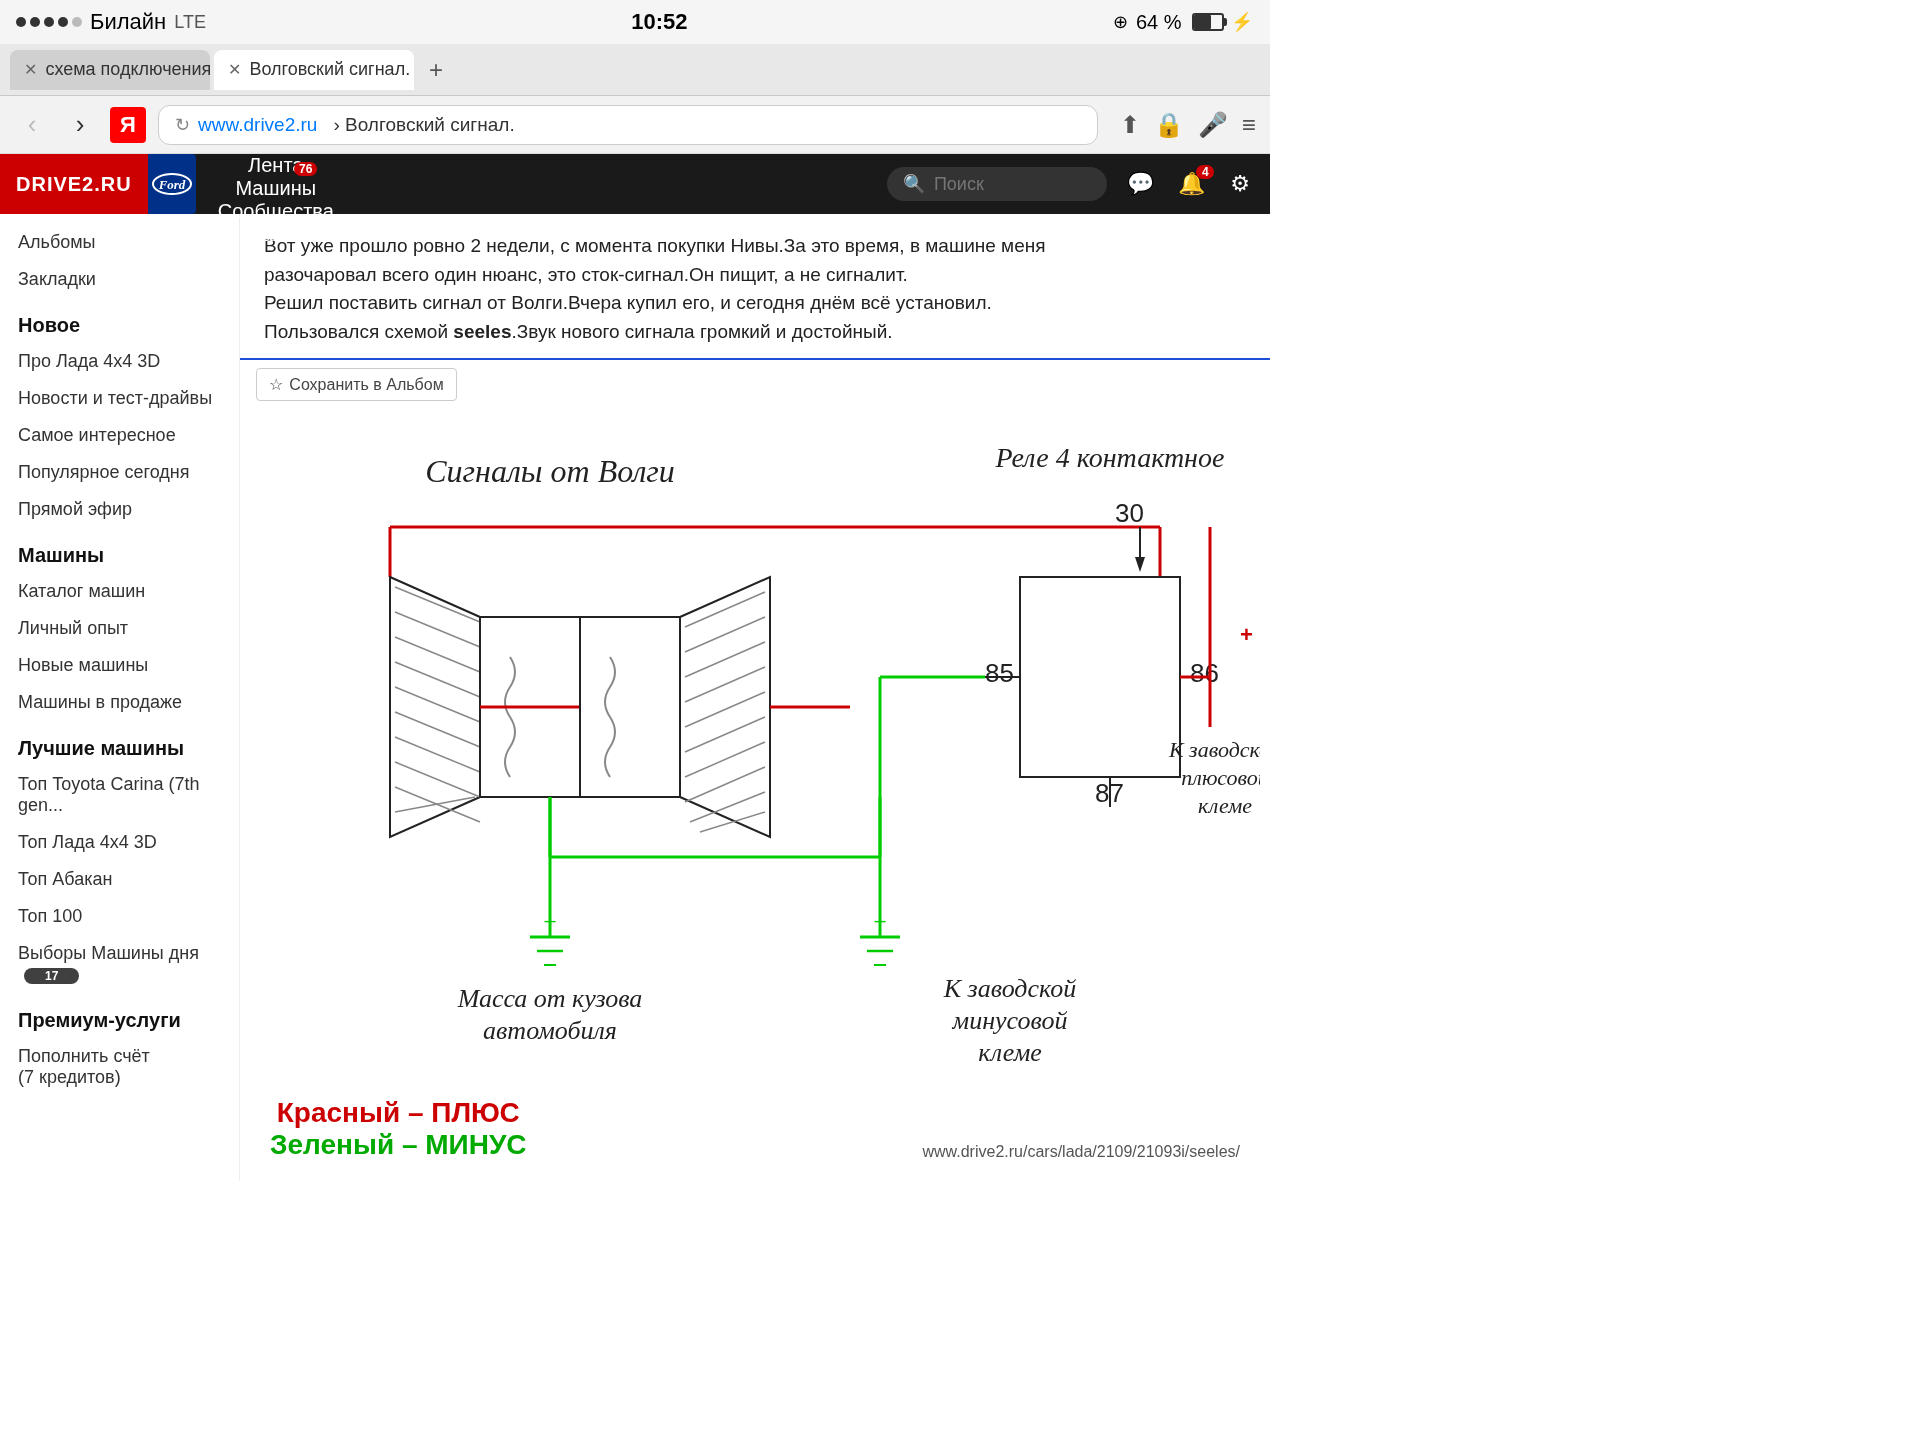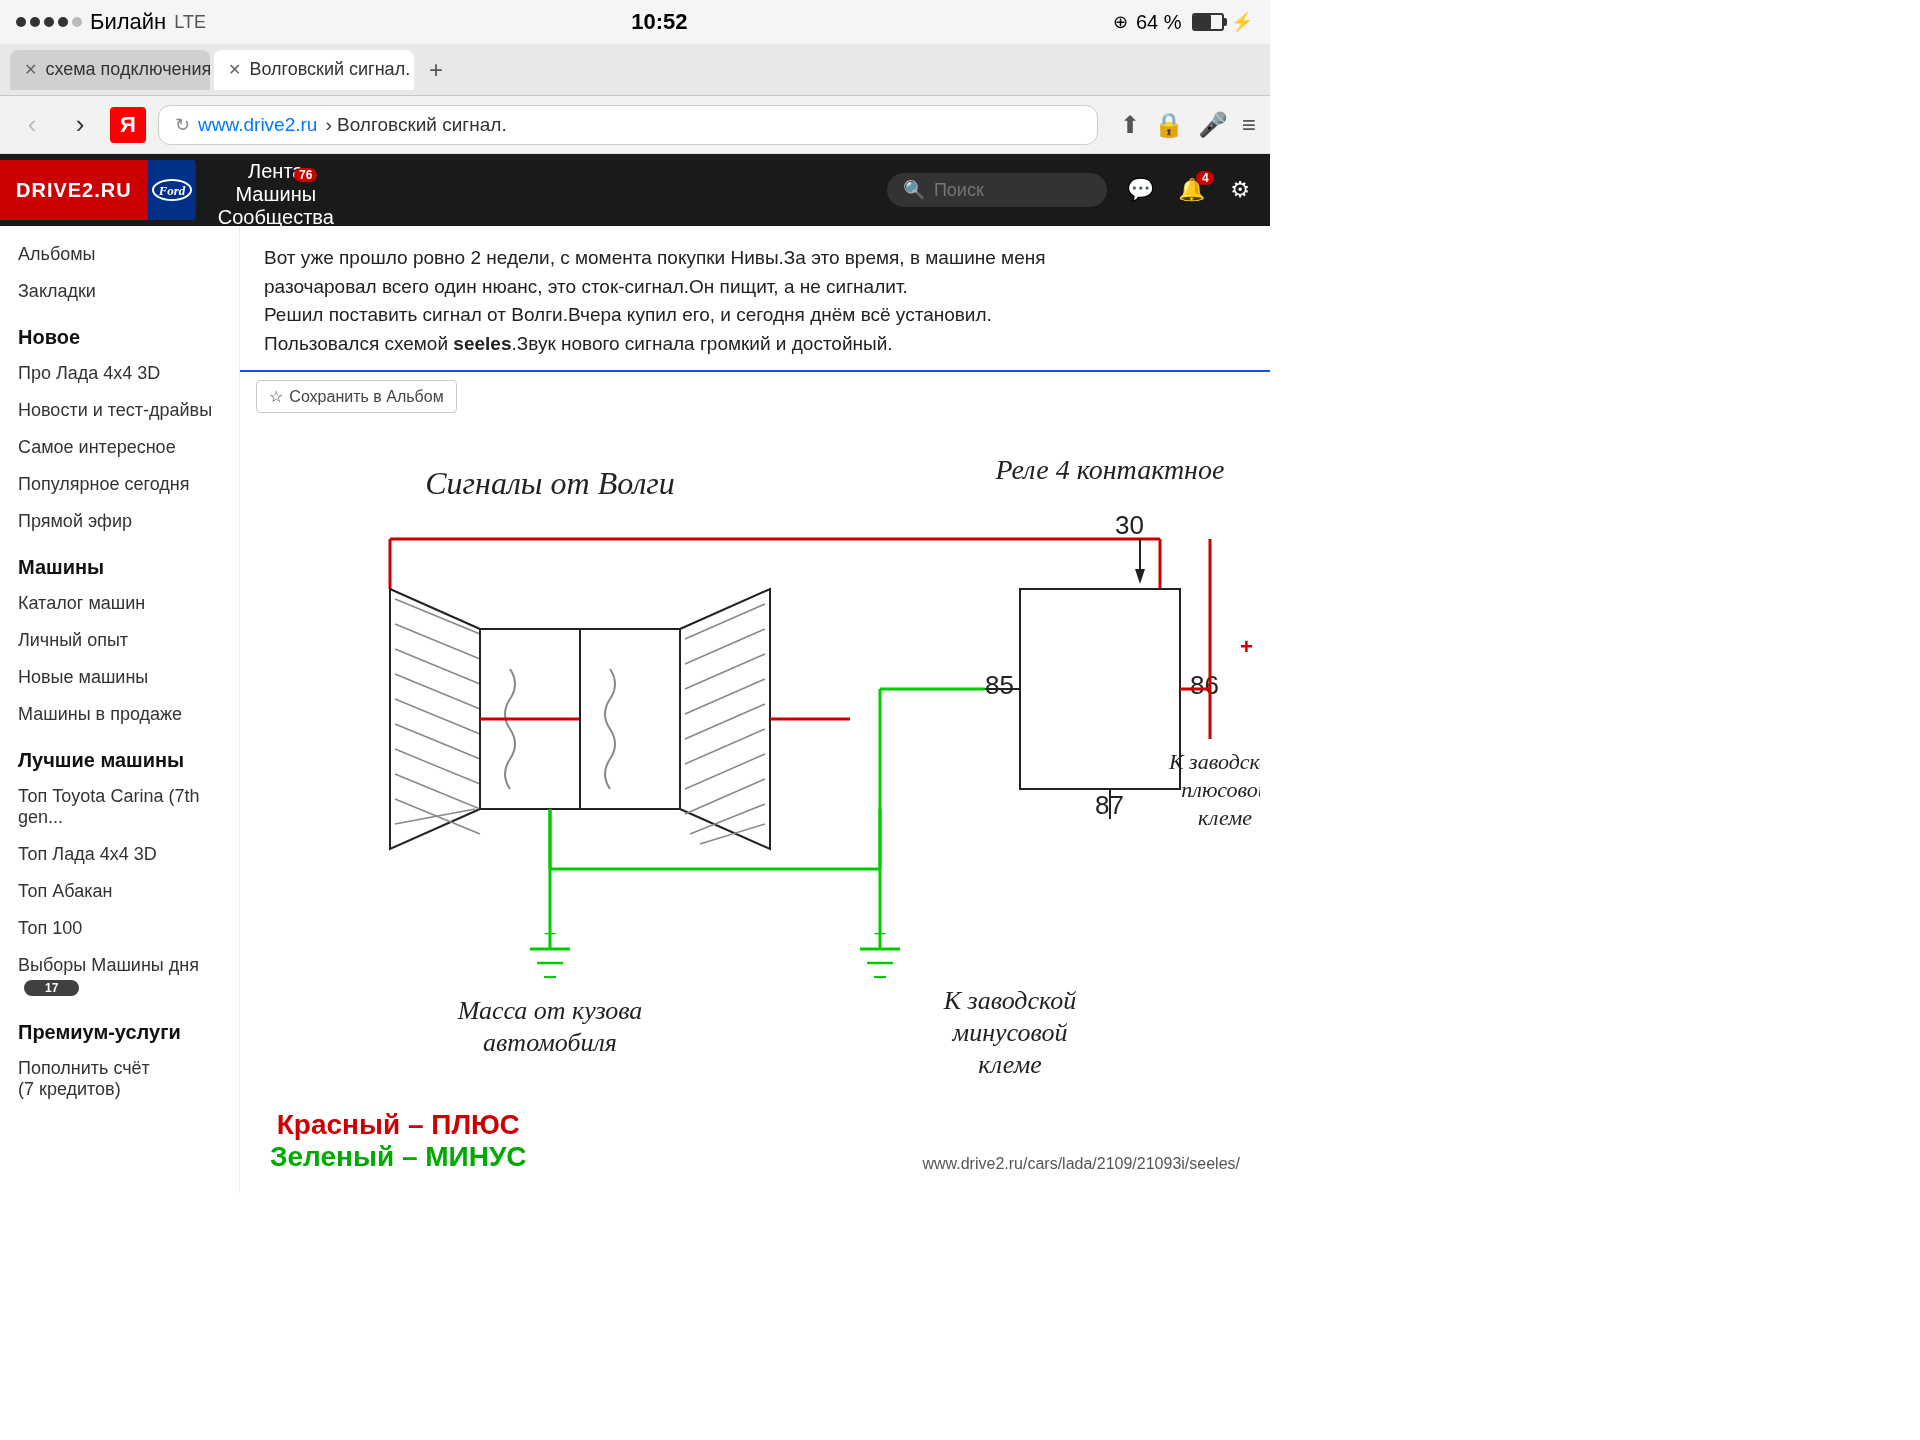--- a/index.html
+++ b/index.html
@@ -80,21 +80,21 @@
     .url-reload { color: #888; font-size: 18px; }
     .url-icons { display: flex; align-items: center; gap: 14px; margin-left: 10px; }
     .url-icon-btn { font-size: 24px; color: #555; cursor: pointer; }
 
     
     .main-nav {
       background: #1a1a1a;
       display: flex;
       align-items: center;
       padding: 0 0;
-      height: 72px;
+      height: 60px;
     }
     .logo {
       background: #cc0000;
       padding: 10px 16px;
       font-size: 20px;
       font-weight: 900;
       color: #fff;
       letter-spacing: 1px;
       height: 60px;
       display: flex;
@@ -261,21 +261,21 @@
   <div class="tab-add">+</div>
 </div>
 
 <div class="url-bar">
   <span class="nav-btn disabled">‹</span>
   <span class="nav-btn">›</span>
   <div class="ya-icon">Я</div>
   <div class="url-field">
     <span class="url-reload">↻</span>
     <span style="color:#007aff;">www.drive2.ru</span>
-    <span style="color:#333;">› Волговский сигнал.</span>
+    <span style="color:#333;margin-left:8px;">› Волговский сигнал.</span>
   </div>
   <div class="url-icons">
     <span class="url-icon-btn">⬆</span>
     <span class="url-icon-btn">🔒</span>
     <span class="url-icon-btn">🎤</span>
     <span class="url-icon-btn">≡</span>
   </div>
 </div>
 
 <div class="main-nav">

